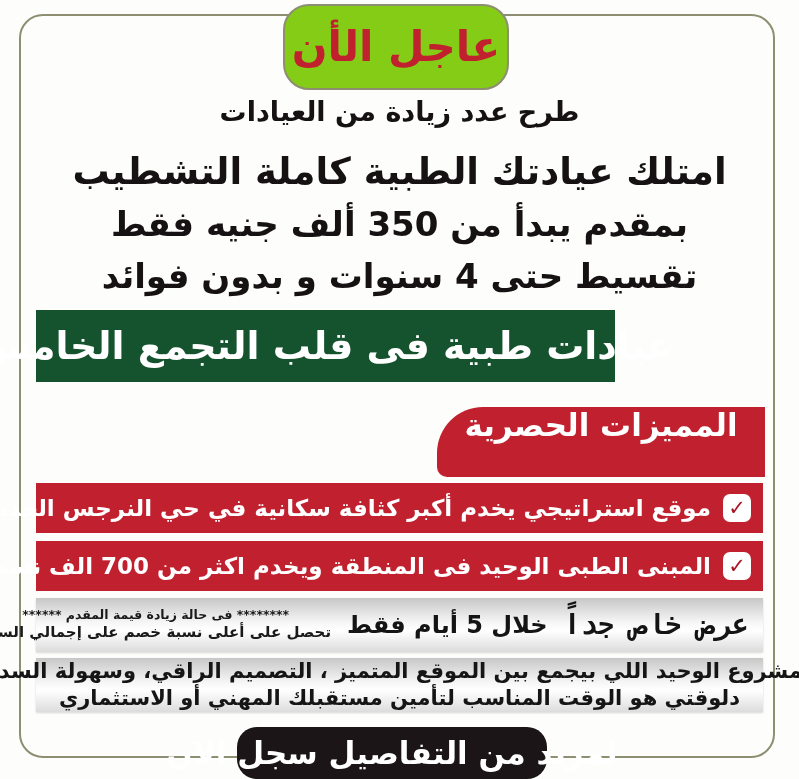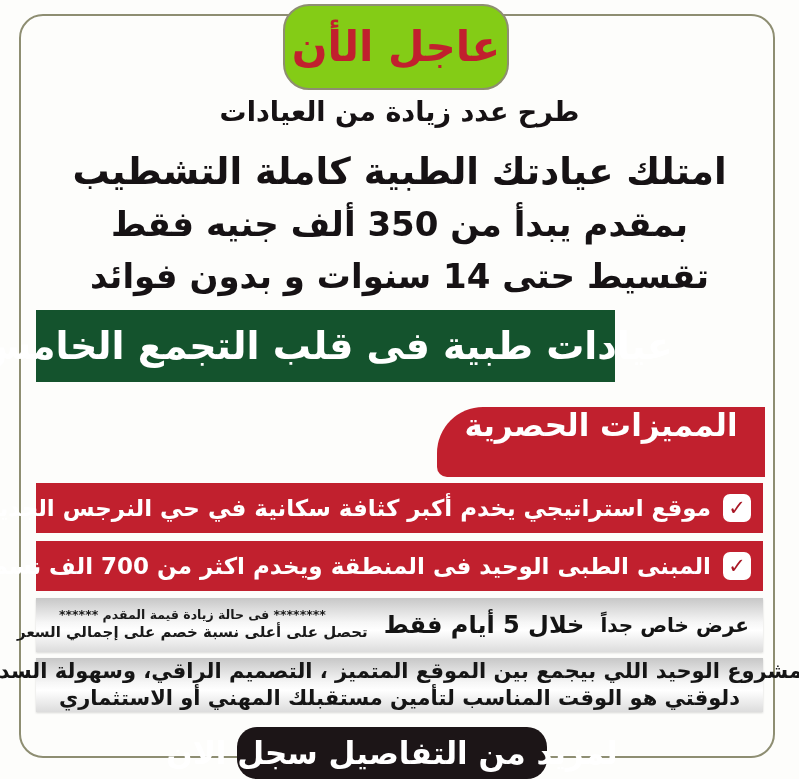--- a/index.html
+++ b/index.html
@@ -61,21 +61,21 @@
   }
   .gray{
     background:linear-gradient(180deg,#c7c7c7 0%,#f6f6f6 45%,#ffffff 60%,#dcdcdc 100%);
     box-shadow:0 1px 2px rgba(0,0,0,.15);
   }
   .offer-bar{
     position:absolute;left:36px;top:598px;width:727px;height:54px;
     direction:rtl;display:flex;align-items:center;gap:16px;
     padding:0 14px;box-sizing:border-box;
   }
-  .offer-title{color:#141414;font-weight:700;font-size:20px;white-space:nowrap;}
+  .offer-title{color:#141414;font-weight:700;font-size:28px;white-space:nowrap;font-family:Liberation Mono, monospace;}
   .offer-duration{color:#141414;font-weight:700;font-size:24px;white-space:nowrap;}
   .offer-notes{
     flex:1;text-align:center;color:#1a1a1a;font-weight:700;line-height:1.3;
     direction:rtl;
   }
   .offer-notes .n1{font-size:12.5px;white-space:nowrap;}
   .offer-notes .n2{font-size:15px;white-space:nowrap;}
   .desc-bar{
     position:absolute;left:36px;top:658px;width:727px;height:54px;
     direction:rtl;display:flex;flex-direction:column;align-items:center;justify-content:center;
@@ -97,21 +97,21 @@
 
   <div class="frame"></div>
 
   <div class="badge">
     <span>عاجل الأن</span>
   </div>
 
   <div class="t line1">طرح عدد زيادة من العيادات</div>
   <div class="t headline">امتلك عيادتك الطبية كاملة التشطيب</div>
   <div class="t line3">بمقدم يبدأ من 350 ألف جنيه فقط</div>
-  <div class="t line4">تقسيط حتى 14 سنوات و بدون فوائد</div>
+  <div class="t line4">تقسيط حتى 4 سنوات و بدون فوائد</div>
 
   <div class="black-banner">
     <span>عيادات طبية فى قلب التجمع الخامس</span>
   </div>
 
   <div class="red-header">
     <span>المميزات الحصرية</span>
   </div>
 
   <div class="red-bar first">

